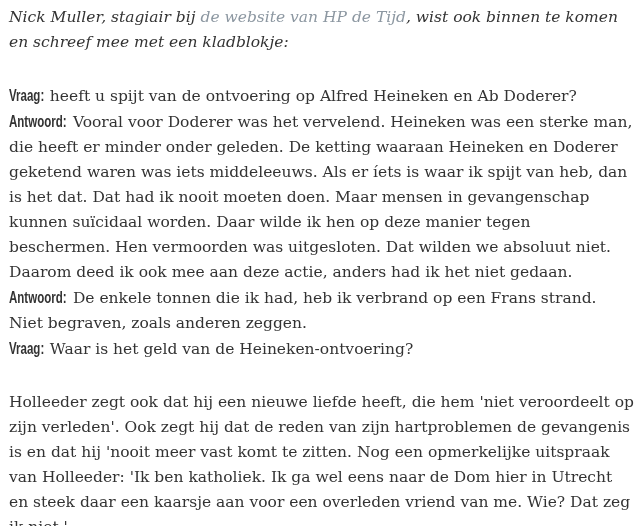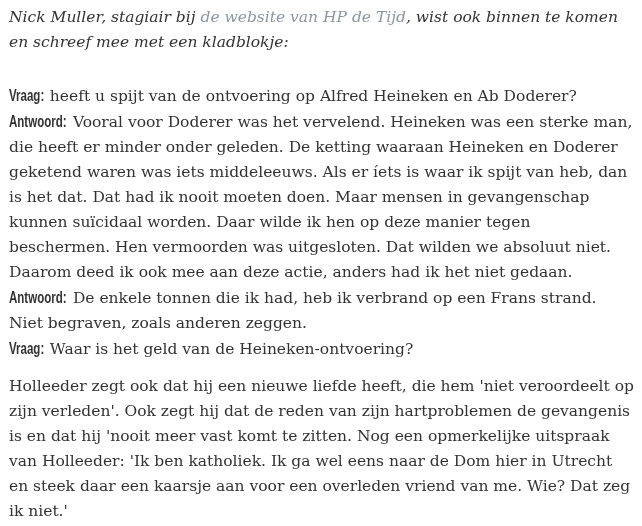--- a/index.html
+++ b/index.html
@@ -25,21 +25,21 @@
   .intro {
     margin: 0 0 28px 0;
     font-style: italic;
   }
   .intro a {
     color: #8c97a1;
     text-decoration: none;
     cursor: pointer;
   }
   .qa-block {
-    margin: 0 0 12px 0;
+    margin: 0 0 28px 0;
   }
   .qa-block p {
     margin: 0;
   }
   .qa-label {
     display: inline-block;
     font-family: "Liberation Sans", sans-serif;
     font-weight: bold;
     font-style: normal;
     font-size: 16px;

